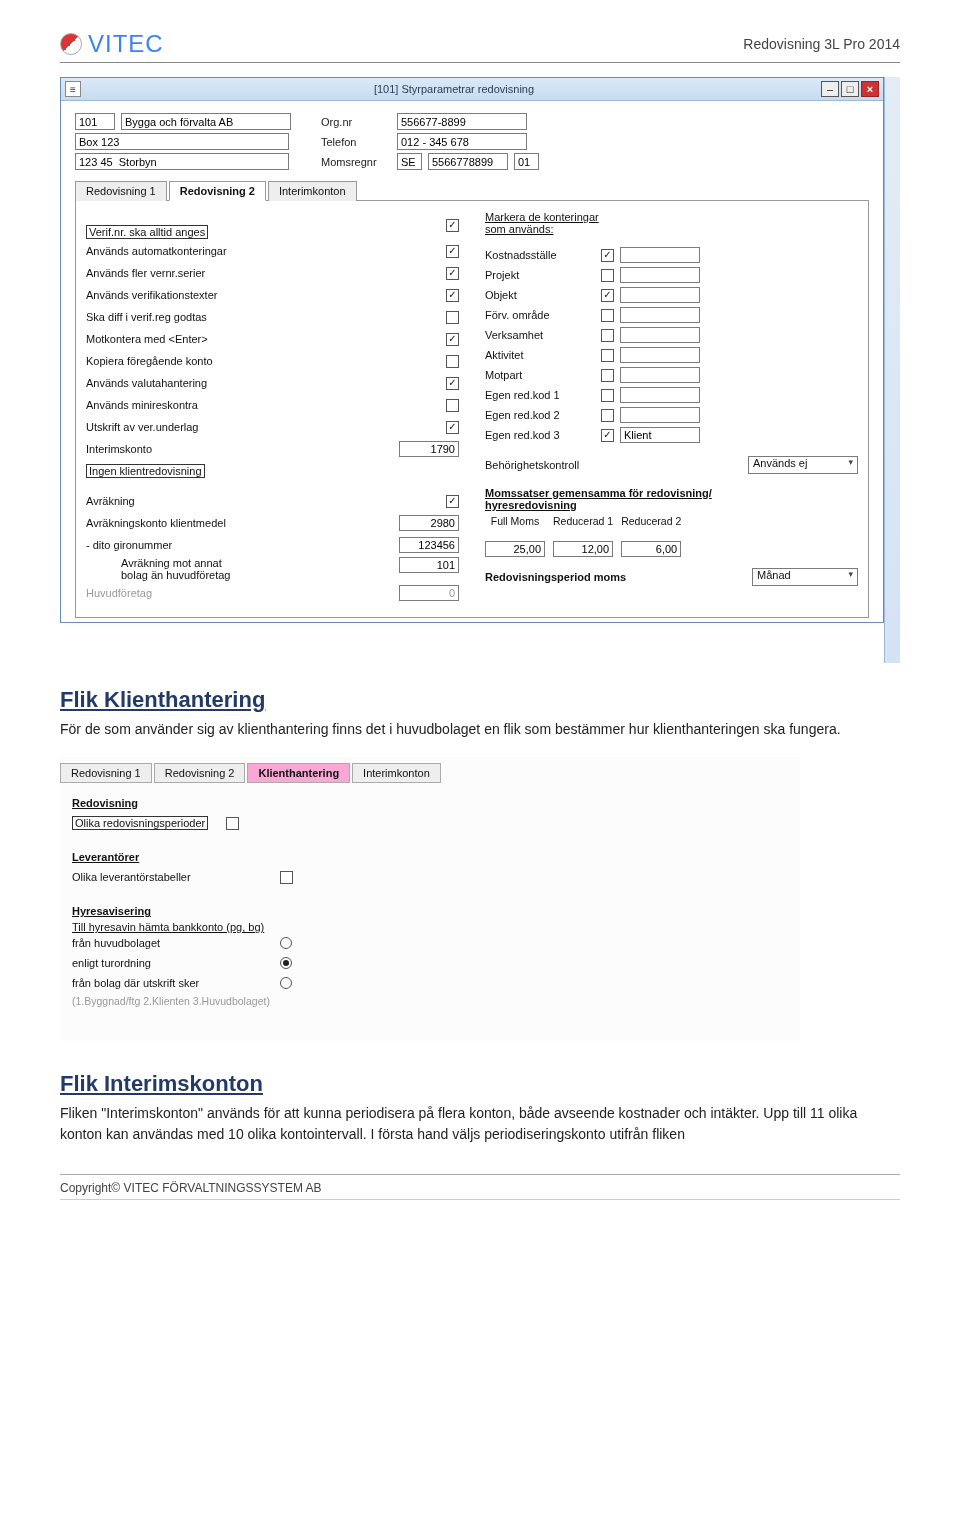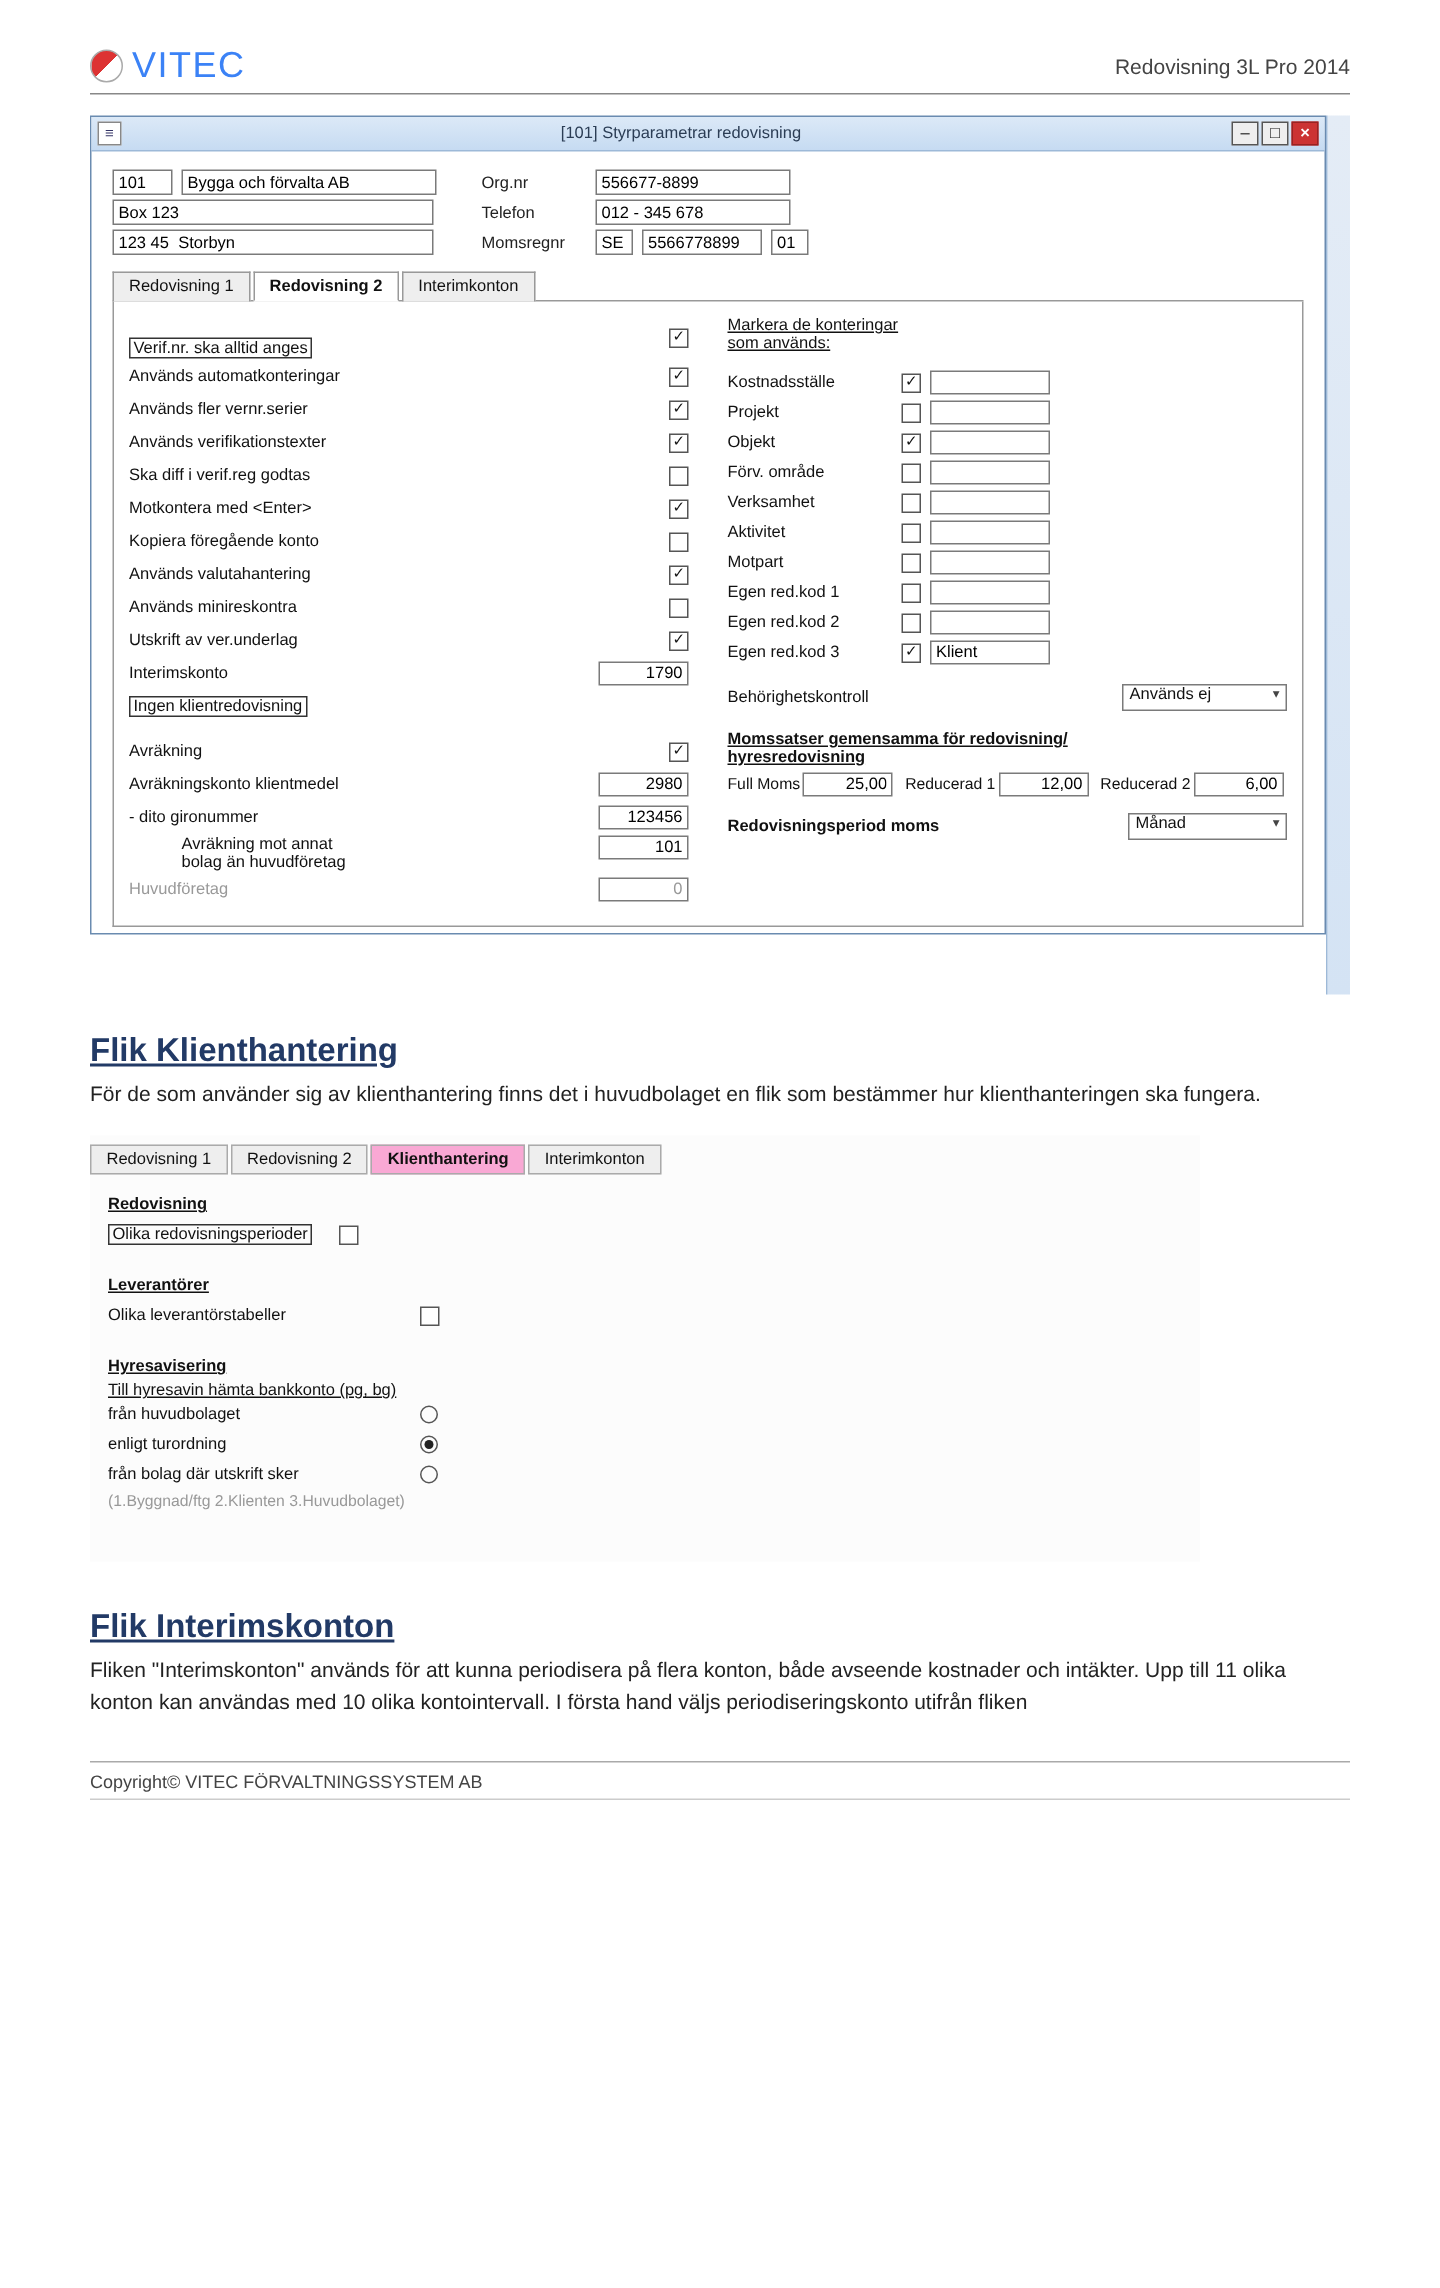--- a/index.html
+++ b/index.html
@@ -132,21 +132,21 @@
 
   .section-hdr { font-weight:bold; text-decoration:underline; margin:2px 0; }
   .select {
     border:1px solid #7a7a7a; height:18px; background:#fff;
     display:flex; align-items:flex-start; justify-content:space-between;
     padding:0 4px; font-size:11px; width:110px;
   }
   .select .ar { font-size:9px; color:#444; }
 
   .moms-row { display:flex; gap:8px; align-items:flex-end; }
-  .moms-col { display:flex; flex-direction:row; align-items:center; gap:2px; font-size:10.5px; }
+  .moms-col { display:flex; flex-direction:column; align-items:center; gap:14px; font-size:10.5px; }
 
   
   .h2 {
     font-family: Verdana, Arial, sans-serif;
     font-size: 22px;
     font-weight: bold;
     color: #223a66;
     text-decoration: underline;
     margin: 24px 0 6px 0;
   }

